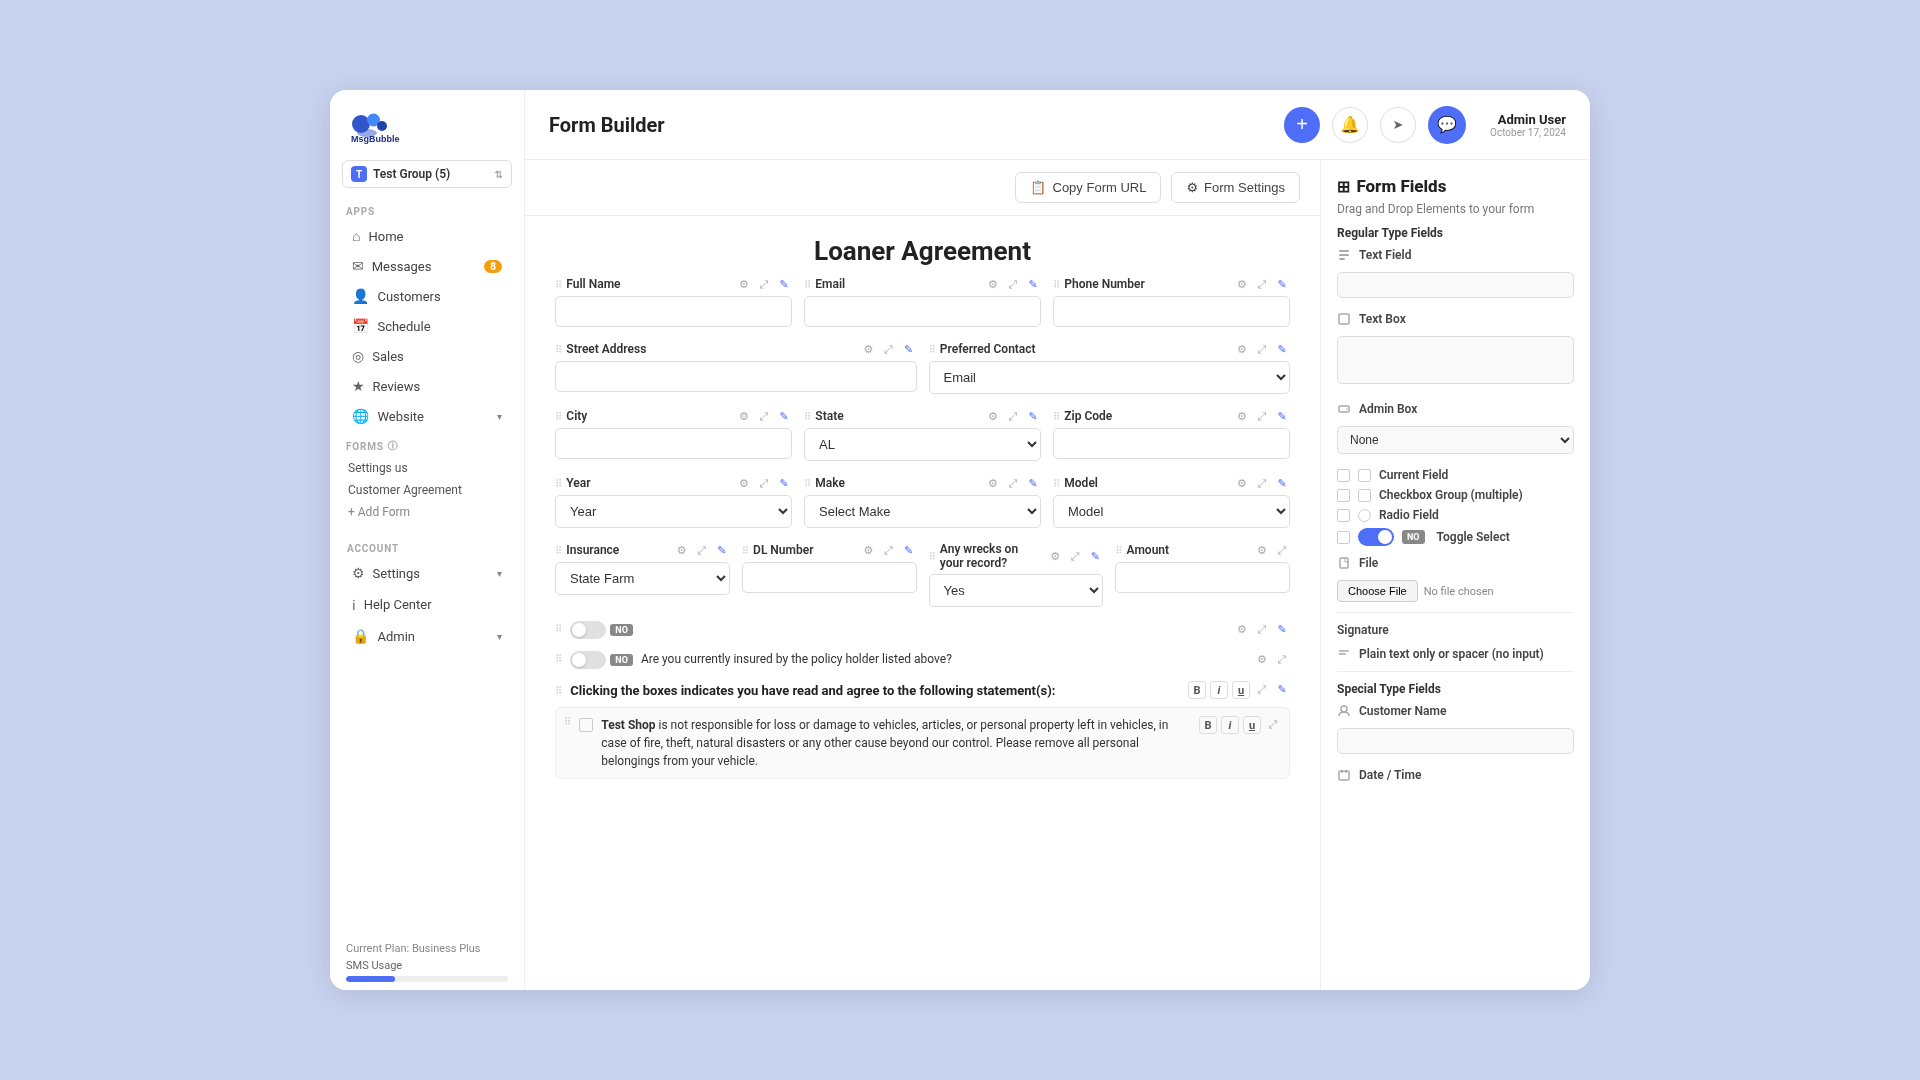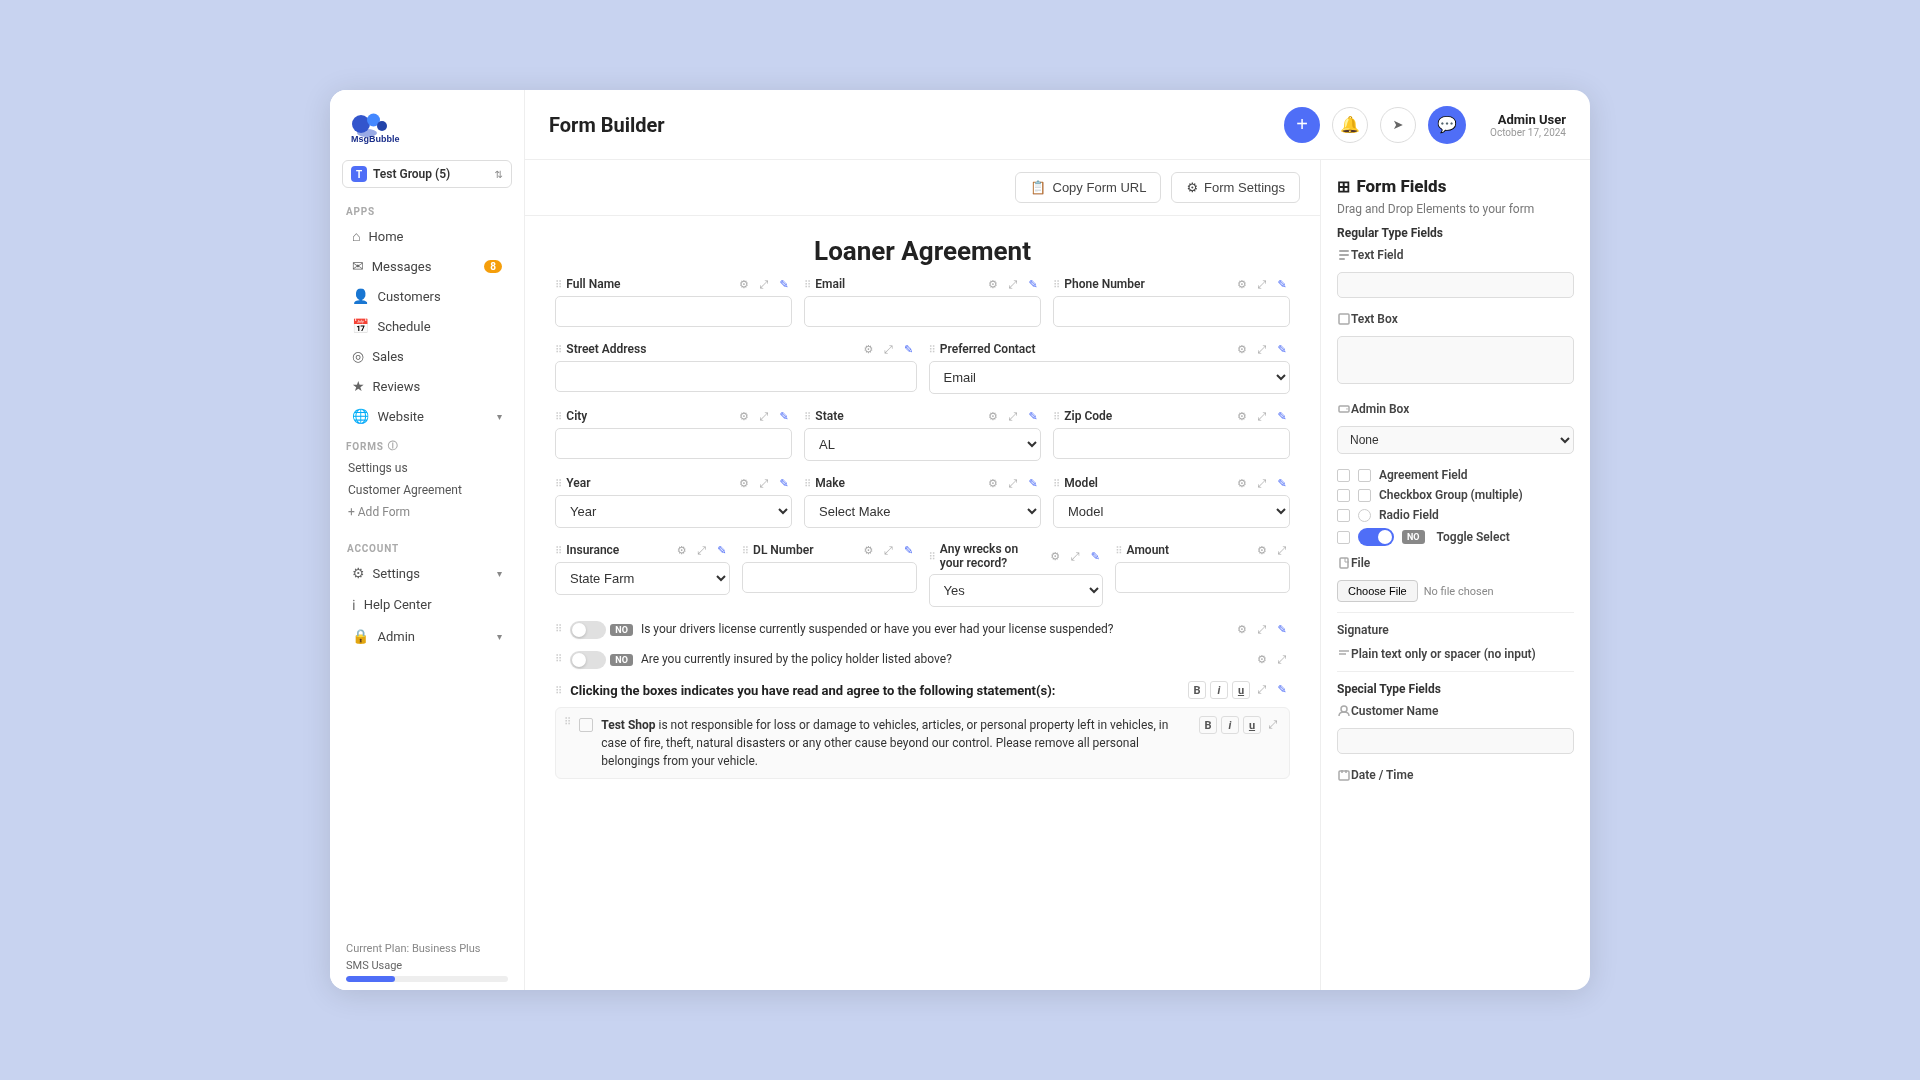--- a/index.html
+++ b/index.html
@@ -468,20 +468,21 @@
     }
     .panel-section-label {
       font-size: 12px;
       font-weight: 700;
       color: #333;
       margin-bottom: 8px;
     }
     .field-type-item {
       display: flex;
       align-items: flex-start;
+      gap: 8px;
       margin-bottom: 10px;
     }
     .field-type-icon {
       width: 14px;
       height: 14px;
       display: flex;
       align-items: center;
       justify-content: center;
       font-size: 11px;
       color: #666;
@@ -934,21 +935,20 @@
           </div>
 
           <div class="toggle-row">
             <span class="toggle-drag">⠿</span>
             <div class="toggle-switch">
               <div class="toggle-bg off">
                 <div class="toggle-knob"></div>
               </div>
               <span class="toggle-label-no">NO</span>
             </div>
-            <span class="toggle-text">Is your drivers license currently suspended or have you ever had your license suspended?</span>
             <div class="toggle-field-icons">
               <span class="field-icon">⚙</span>
               <span class="field-icon">⤢</span>
               <span class="field-icon blue">✎</span>
             </div>
           </div>
 
           <div class="toggle-row">
             <span class="toggle-drag">⠿</span>
             <div class="toggle-switch">
@@ -1046,21 +1046,21 @@
         </div>
         <div class="field-demo">
           <select style="background:#f9f9f9;">
             <option>None</option>
           </select>
         </div>
 
         <div class="checkbox-row">
           <div class="checkbox-sq"></div>
           <div class="checkbox-sq"></div>
-          <span class="field-type-label">Agreement Field</span>
+          <span class="field-type-label">Current Field</span>
         </div>
 
         <div class="checkbox-row">
           <div class="checkbox-sq"></div>
           <div class="checkbox-sq"></div>
           <span class="field-type-label">Checkbox Group (multiple)</span>
         </div>
 
         <div class="checkbox-row">
           <div class="checkbox-sq"></div>

